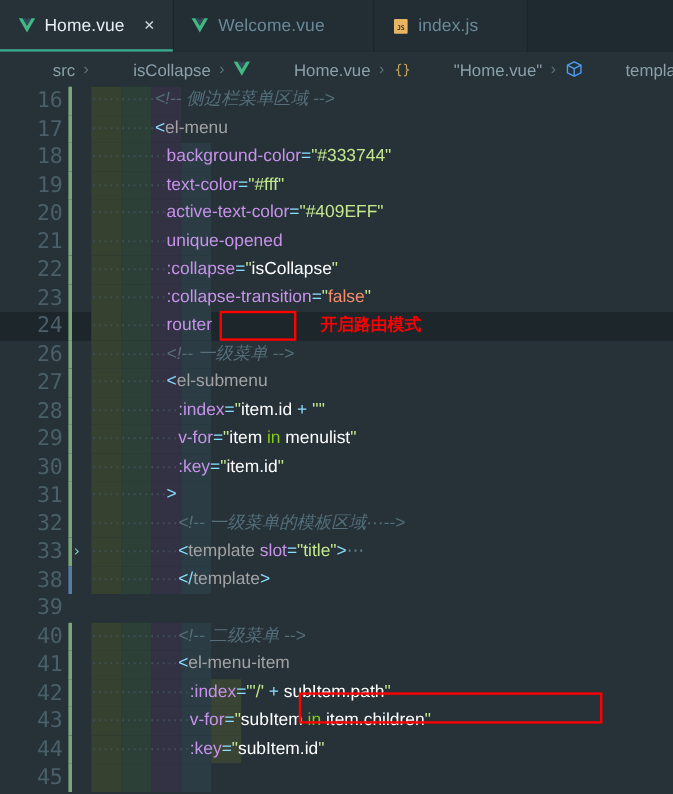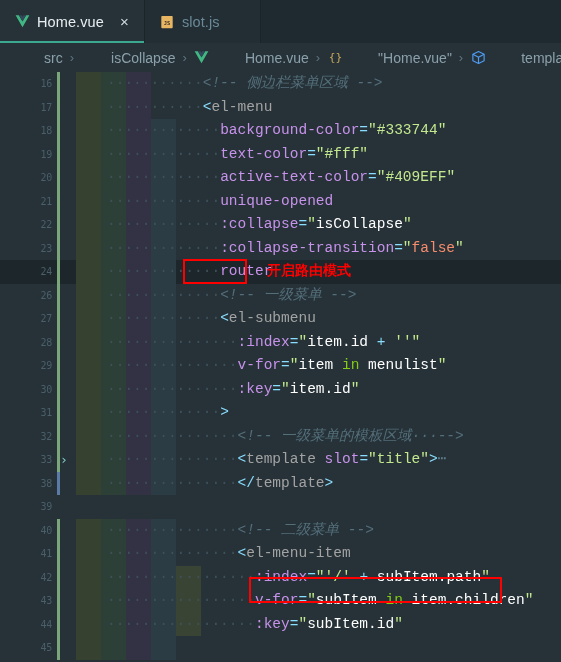--- a/index.html
+++ b/index.html
@@ -59,33 +59,33 @@
   .bico{display:inline-flex;align-items:center;justify-content:center;width:16px;height:16px;flex:none;}
 
   
   .editor{position:relative;background:#263238;height:590px;overflow:hidden;}
   .row{
     position:relative;height:23.5px;line-height:23.5px;white-space:pre;
   }
   .row.hl{background:#1d262b;}
   .gutter{
     position:absolute;left:0;top:0;width:52px;text-align:right;
-    color:#4a5f69;font-size:10px;font-family:"DejaVu Sans Mono",monospace;
+    color:#4a5f69;font-size:18px;font-family:"DejaVu Sans Mono",monospace;
     letter-spacing:-.3px;
   }
   .fold{
     position:absolute;left:57px;top:0;width:14px;text-align:center;
     color:#80cbc4;font-size:13px;font-family:"DejaVu Sans Mono",monospace;
   }
   .gitbar{position:absolute;left:57px;top:0;width:3px;height:23.5px;background:#7aa67a;}
   .gitbar.blue{background:#5a7ba6;}
   .code{
     position:absolute;left:76px;top:0;right:0;
-    font-family:Liberation Mono, monospace;
-    font-size:14.5px;letter-spacing:0px;margin-left:31px;
+    font-family:Liberation Sans, sans-serif;
+    font-size:14.5px;letter-spacing:0px;
   }
 
   
   .bands{position:absolute;left:76px;top:0;height:23.5px;display:flex;pointer-events:none;}
   .band{width:25px;height:23.5px;}
 
   
   .t-cmt   {color:#546e7a;font-style:italic;}
   .t-tag   {color:#a3a3a3;}
   .t-punc  {color:#89ddff;}
@@ -120,26 +120,36 @@
           <svg width="15" height="13" viewBox="0 0 24 20">
             <path d="M1 0h5l6 10L18 0h5L12 19z" fill="#41b883"></path>
             <path d="M6.5 0h4L12 2.4 13.5 0h4L12 9.5z" fill="#35495e"></path>
           </svg>
         </span>
         <span class="tlabel">Home.vue</span>
         <span class="tclose">×</span>
       </div>
       <div class="tab">
         <span class="ticon">
+          <svg width="15" height="13" viewBox="0 0 24 20">
+            <path d="M1 0h5l6 10L18 0h5L12 19z" fill="#41b883"></path>
+            <path d="M6.5 0h4L12 2.4 13.5 0h4L12 9.5z" fill="#35495e"></path>
+          </svg>
+        </span>
+        <span class="tlabel">Welcome.vue</span>
+        <span class="tclose">×</span>
+      </div>
+      <div class="tab">
+        <span class="ticon">
           <svg width="14" height="14" viewBox="0 0 16 16">
             <rect x="1.5" y="1" width="13" height="14" rx="1" fill="#e8b563"></rect>
             <text x="8" y="11.4" font-family="DejaVu Sans Mono, monospace" font-size="6.2" font-weight="bold" fill="#3a3024" text-anchor="middle">JS</text>
           </svg>
         </span>
-        <span class="tlabel">slot.js</span>
+        <span class="tlabel">index.js</span>
         <span class="tclose">×</span>
       </div>
       <div style="flex: 1 1 0%; background: rgb(31, 42, 48);"></div>
     </div>
 
   <div class="breadcrumb" id="breadcrumb">
       <span class="crumb">
         <span class="ctext">src</span>
       </span>
       <span class="sep">›</span>

